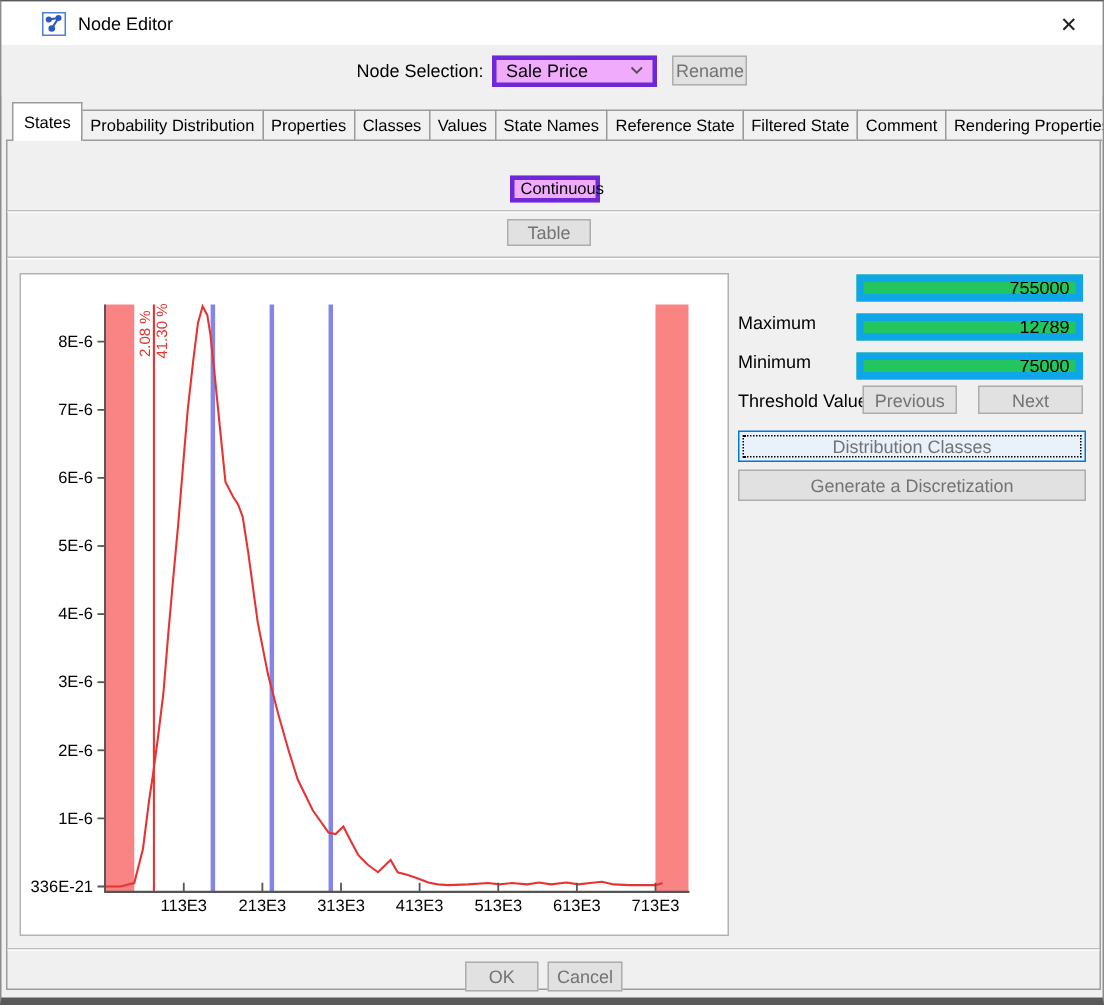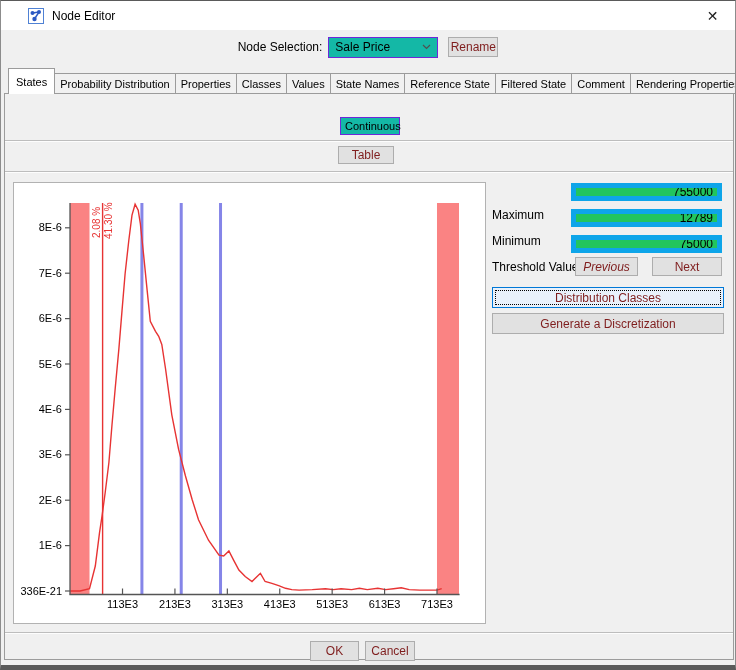--- a/index.html
+++ b/index.html
@@ -8,37 +8,37 @@
     position:relative; width:736px; height:670px; background:#f0f0f0;
     border:1px solid #8c8c8c; border-top:1px solid #5a5a5a; border-bottom:5px solid #5a5a5a;
     overflow:hidden;
   }
   .titlebar { position:absolute; left:0; top:0; width:734px; height:29px; background:#ffffff; display:flex; align-items:center;padding-left:17px; }
   .titlebar .appicon { margin-left:10px; width:16px; height:16px; }
   .titlebar .title { margin-left:8px; font-size:12px; color:#000; }
   .closebtn { position:absolute; right:0; top:0; width:45px; height:29px; display:flex; align-items:center; justify-content:center; font-size:14px; color:#222; cursor:default; }
   .selrow { position:absolute; left:0; top:29px; width:734px; height:34px; background:#f0f0f0; display:flex; align-items:center; justify-content:center; }
   .selrow .lbl { font-size:12px; margin-right:6px; }
-  .combo { background:#14b8a6; border:1px solid #6d28d9; height:21px; display:flex; align-items:center; justify-content:space-between; padding:0 6px; font-size:12px;text-align:right; }
+  .combo { background:#f0abfc; border:3px solid #6d28d9; height:21px; display:flex; align-items:center; justify-content:space-between; padding:0 6px; font-size:12px;text-align:right; }
   .combo-node { width:110px; margin-right:10px; }
-  .btn { background:#e1e1e1; border:1px solid #adadad; font-size:12px; font-family:"Liberation Sans",sans-serif; color:#7f1d1d; display:flex; align-items:center; justify-content:center; }
+  .btn { background:#e1e1e1; border:1px solid #adadad; font-size:12px; font-family:"Liberation Sans",sans-serif; color:#737373; display:flex; align-items:center; justify-content:center; }
   .rename { width:50px; height:20px; }
   .tabstrip { position:absolute; left:8px; top:67px; height:26px; display:flex; align-items:flex-end; z-index:3; }
   .tab { height:21px; background:#f1f1f1; border:1px solid #9b9b9b; margin-left:-1px; padding:0 5px; font-size:11px; display:flex; align-items:center; white-space:nowrap; }
   .tab.active { height:26px; background:#ffffff; border-bottom:none; position:relative; z-index:4; padding:0 7px; }
   .contentpanel { position:absolute; left:3px; top:92px; width:730px; height:567px; border:1px solid #9c9c9c; background:#f0f0f0; }
   .hr1 { position:absolute; left:0; width:728px; height:1px; background:#bdbdbd; }
   .hr2 { position:absolute; left:0; width:728px; height:1px; background:#fdfdfd; }
   .nodetype-label { position:absolute; left:0; top:9px; width:728px; text-align:center; font-size:12px; }
   .combo-type { position:absolute; left:335px; top:23px; width:60px; height:18px; font-size:11px; padding:0 4px; }
   .tablebtn { position:absolute; left:333px; top:52px; width:56px; height:18px; }
   .chartpanel { position:absolute; left:8px; top:88px; width:473px; height:442px; background:#ffffff; border:1px solid #b2b2b2; }
   .ctl-label { position:absolute; font-size:12px; color:#000;margin-top:23px; }
   .field { position:absolute; width:151px; height:18px; background:#22c55e; border:5px solid #0ea5e9; font-size:12px; font-family:"Liberation Sans",sans-serif; text-align:right; padding:0 4px; }
-  .prevbtn { position:absolute; left:570px; top:163px; width:63px; height:19px;font-style:italic; }
+  .prevbtn { position:absolute; left:570px; top:163px; width:63px; height:19px; }
   .nextbtn { position:absolute; left:647px; top:163px; width:70px; height:19px; }
   .distbtn { position:absolute; left:487px; top:193px; width:232px; height:21px; background:#e9f1fb; border:1px solid #0078d7; outline:1px dotted #000; outline-offset:-4px; }
   .genbtn  { position:absolute; left:487px; top:219px; width:232px; height:21px; }
   .okbtn { position:absolute; left:305px; top:547px; width:49px; height:20px; }
   .cancelbtn { position:absolute; left:360px; top:547px; width:50px; height:20px; }
   .chev { display:inline-block; }
 </style>
 </head>
 <body>
 

